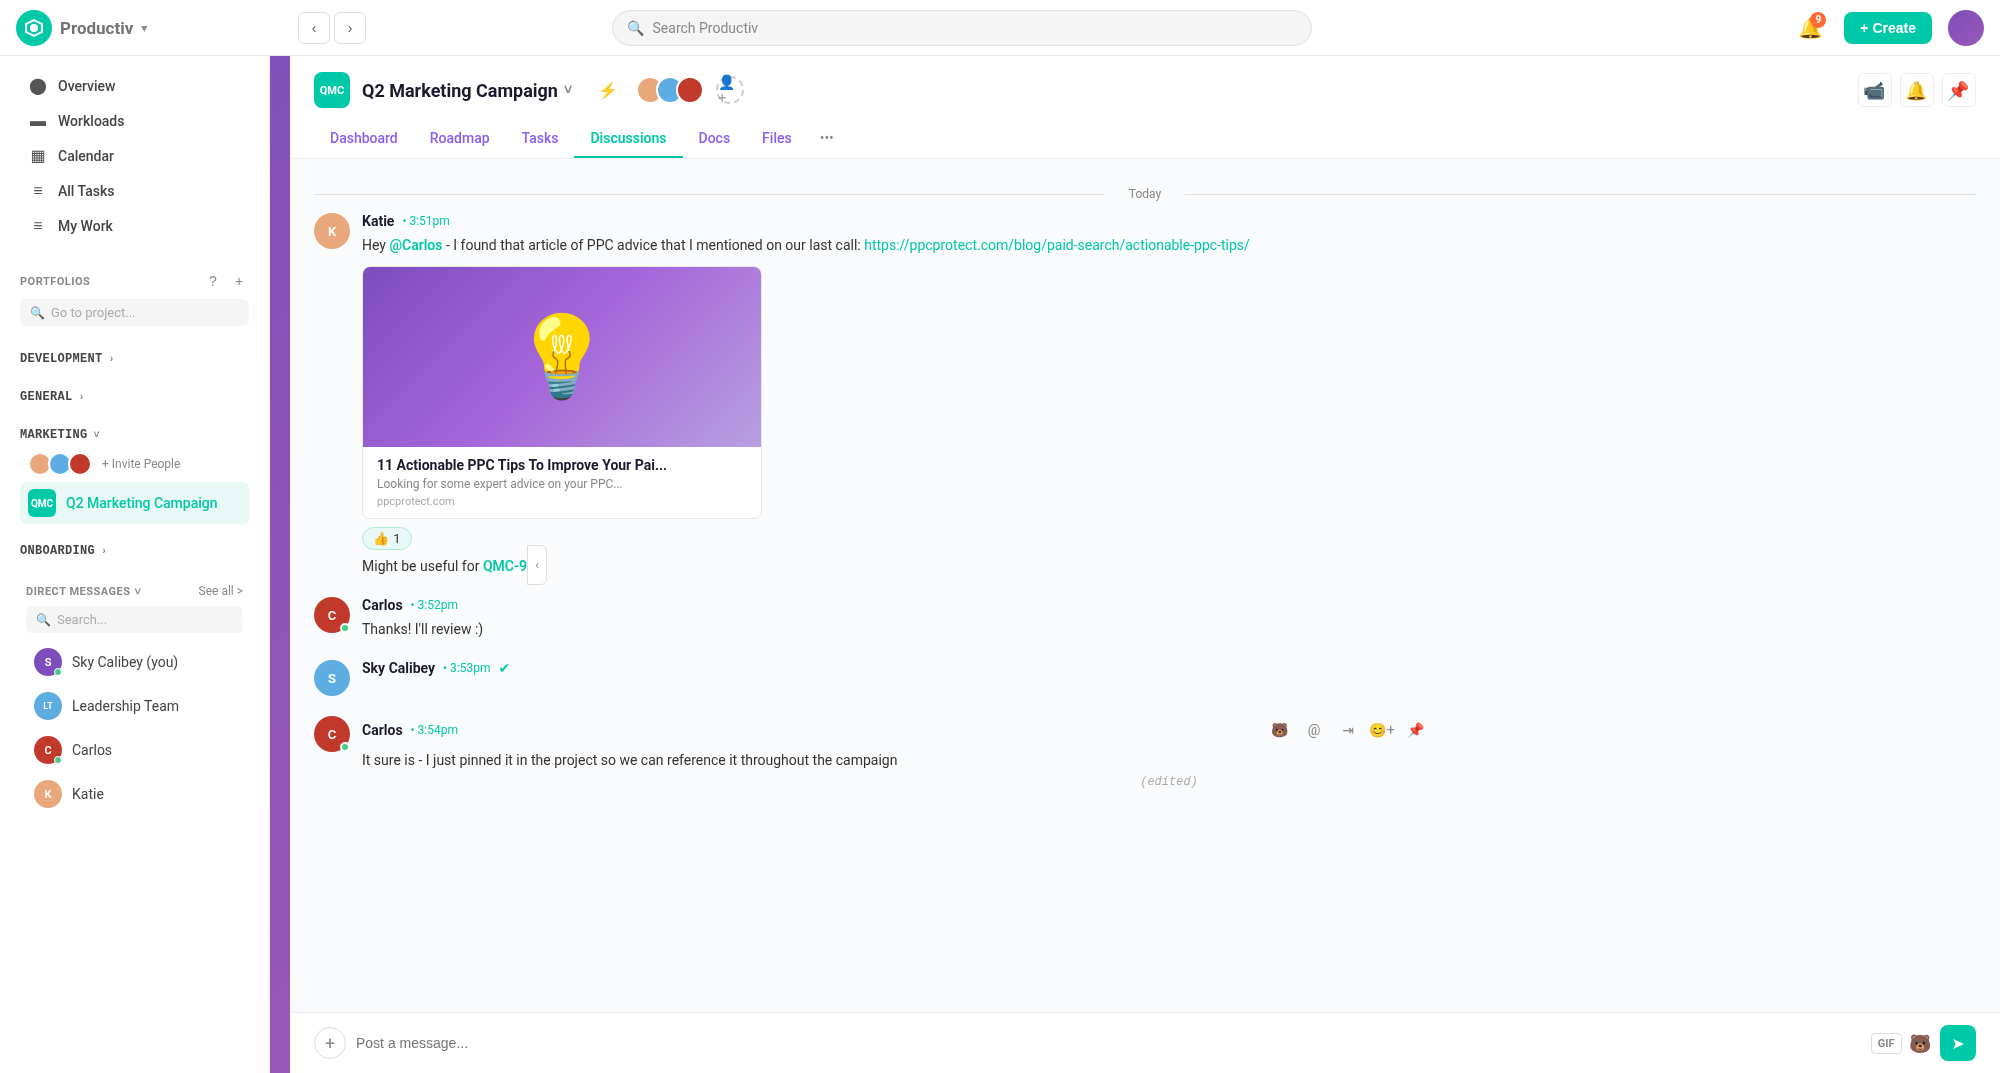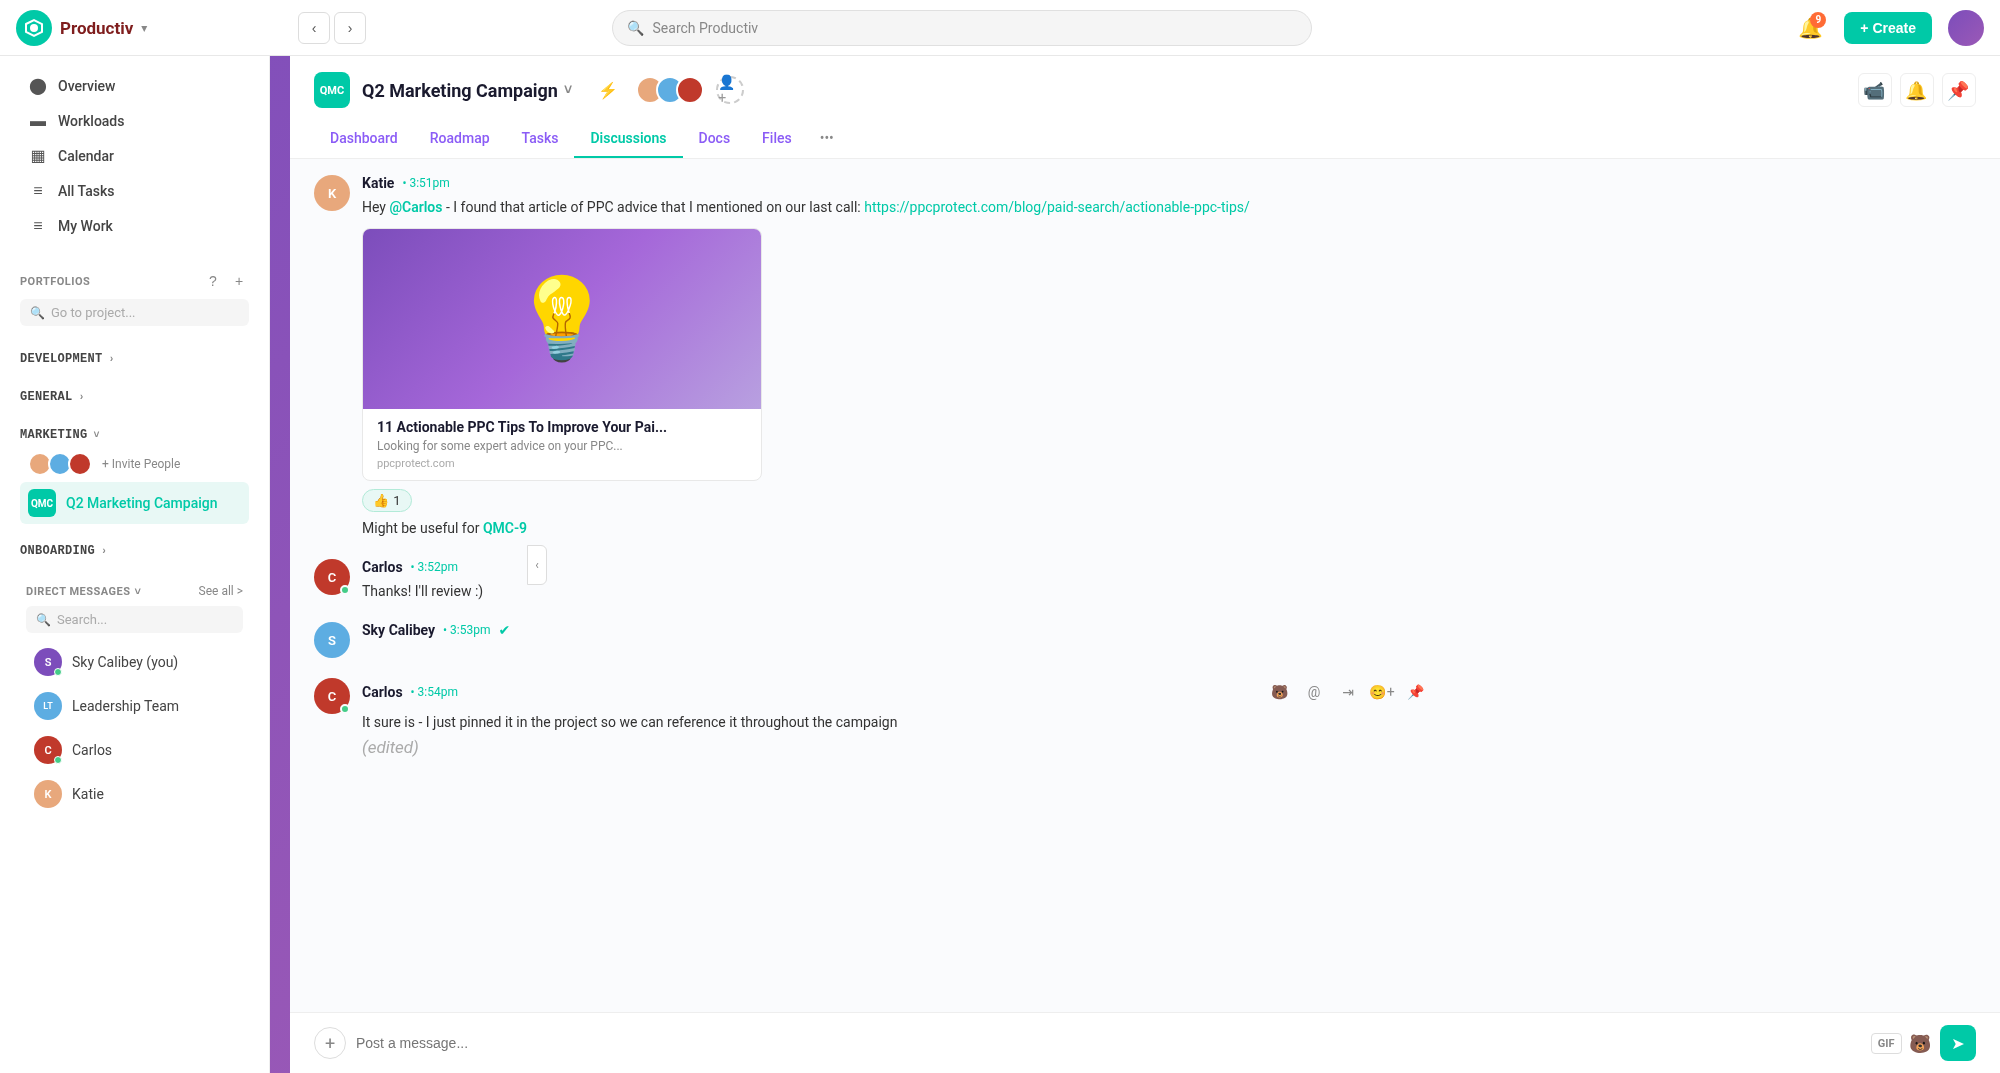--- a/index.html
+++ b/index.html
@@ -31,21 +31,21 @@
       width: 270px;
       flex-shrink: 0;
     }
     .logo-icon {
       width: 36px;
       height: 36px;
     }
     .logo-text {
       font-weight: 700;
       font-size: 17px;
-      color: #7f1d1d;
+      color: #737373;
     }
     .logo-chevron {
       font-size: 12px;
       color: #888;
     }
     .nav-arrows {
       display: flex;
       gap: 4px;
     }
     .nav-btn {
@@ -678,25 +678,26 @@
       height: 28px;
       border-radius: 6px;
       display: flex;
       align-items: center;
       justify-content: center;
       cursor: pointer;
       color: #888;
       font-size: 14px;
     }
     .edited-label {
-      font-size: 17px;
+      font-size: 12px;
       color: #aaa;
       font-style: italic;
-      text-align: left;
+      text-align: center;
       margin-top: 4px;
+      font-family: Liberation Mono, monospace;
     }
 
     
     .message-input-area {
       padding: 12px 24px;
       border-top: 1px solid #eee;
       background: white;
       display: flex;
       align-items: center;
       gap: 10px;
@@ -943,20 +944,21 @@
         <div class="tab-item">Roadmap</div>
         <div class="tab-item">Tasks</div>
         <div class="tab-item active">Discussions</div>
         <div class="tab-item">Docs</div>
         <div class="tab-item">Files</div>
         <div class="tab-more">•••</div>
       </div>
     </div>
 
     <div class="messages-area">
+      <div class="date-divider">Today</div>
 
       <div class="message-group">
         <div class="message-avatar" style="background: #e8a87c;">
           <span>K</span>
         </div>
         <div class="message-body">
           <div class="message-meta">
             <span class="message-author">Katie</span>
             <span class="message-time">• 3:51pm</span>
           </div>

